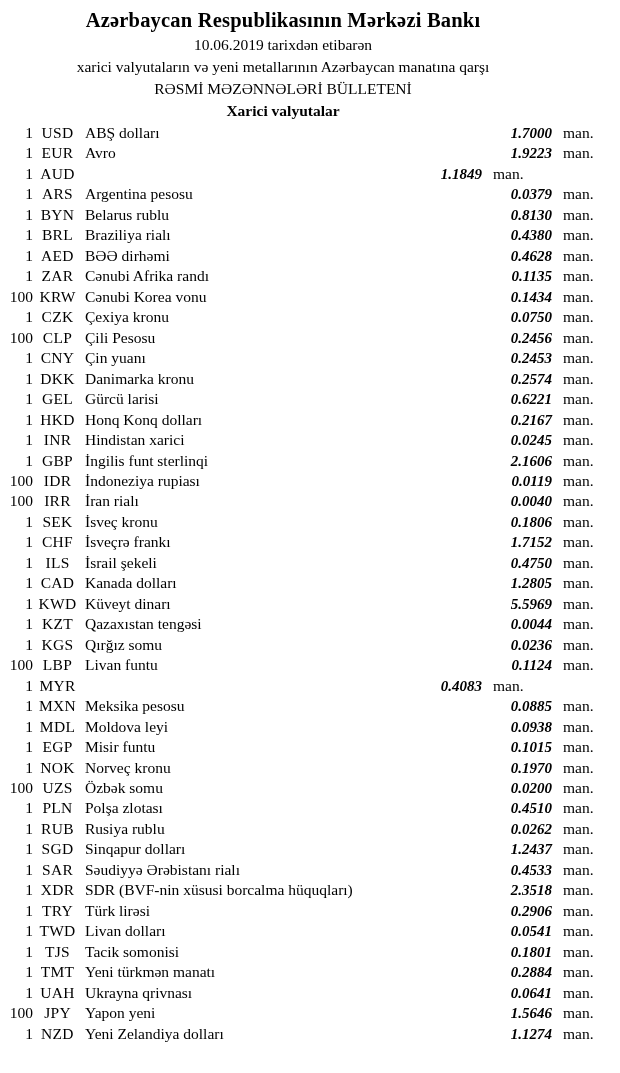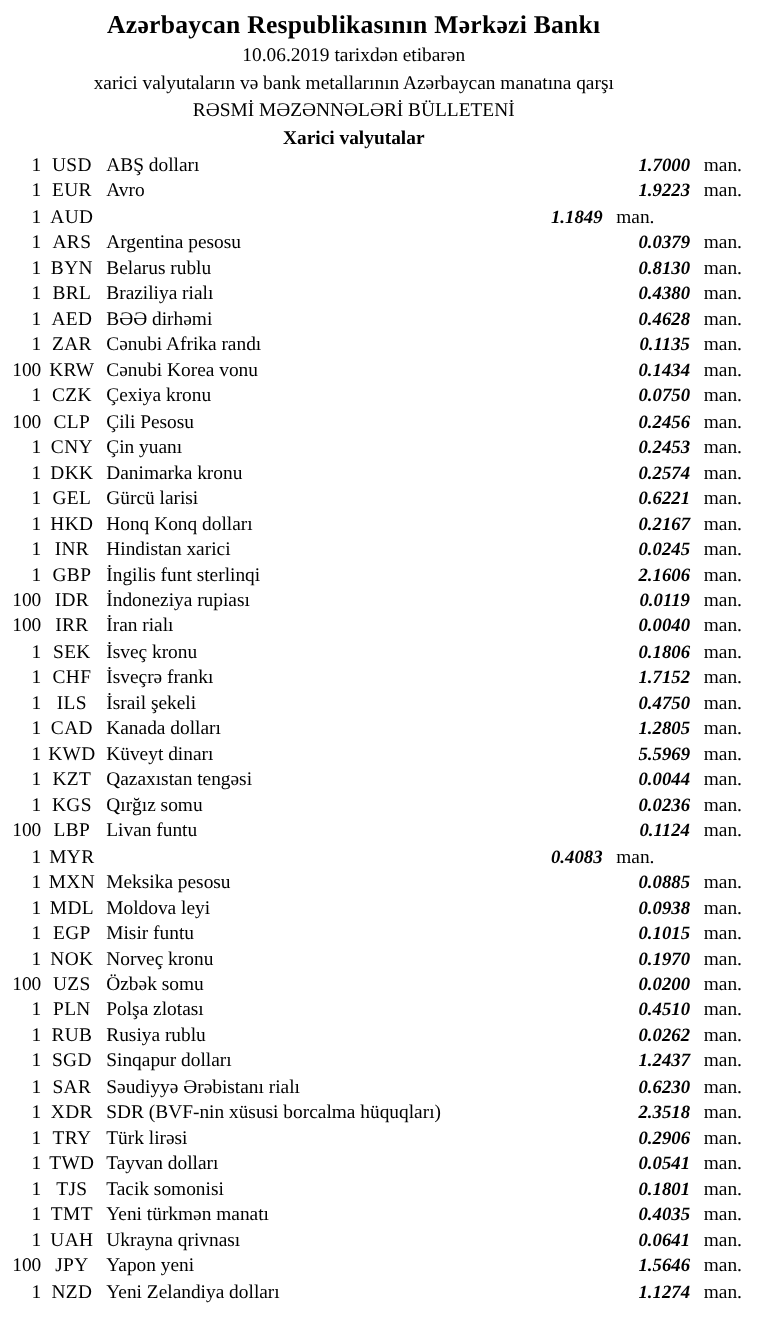--- a/index.html
+++ b/index.html
@@ -76,21 +76,21 @@
   }
 </style>
 </head>
 <body>
 
 <div class="page">
 
   <div class="header">
     <div class="header-title">Azərbaycan Respublikasının Mərkəzi Bankı</div>
     <div class="header-line">10.06.2019 tarixdən etibarən</div>
-    <div class="header-line">xarici valyutaların və bank metallarının Azərbaycan manatına qarşı</div>
+    <div class="header-line">xarici valyutaların və yeni metallarının Azərbaycan manatına qarşı</div>
     <div class="header-line">RƏSMİ MƏZƏNNƏLƏRİ BÜLLETENİ</div>
   </div>
 
   <div class="section-title">Xarici valyutalar</div>
 
   <div class="rates-table">
   <div class="rate-row">
     <span class="cell-qty">1</span>
     <span class="cell-code">USD</span>
     <span class="cell-name">ABŞ dolları</span>
@@ -373,21 +373,21 @@
     <span class="cell-code">SGD</span>
     <span class="cell-name">Sinqapur dolları</span>
     <span class="cell-rate">1.2437</span>
     <span class="cell-unit">man.</span>
   </div>
 
   <div class="rate-row">
     <span class="cell-qty">1</span>
     <span class="cell-code">SAR</span>
     <span class="cell-name">Səudiyyə Ərəbistanı rialı</span>
-    <span class="cell-rate">0.6230</span>
+    <span class="cell-rate">0.4533</span>
     <span class="cell-unit">man.</span>
   </div>
 
   <div class="rate-row">
     <span class="cell-qty">1</span>
     <span class="cell-code">XDR</span>
     <span class="cell-name">SDR (BVF-nin xüsusi borcalma hüquqları)</span>
     <span class="cell-rate">2.3518</span>
     <span class="cell-unit">man.</span>
   </div>
@@ -396,38 +396,38 @@
     <span class="cell-qty">1</span>
     <span class="cell-code">TRY</span>
     <span class="cell-name">Türk lirəsi</span>
     <span class="cell-rate">0.2906</span>
     <span class="cell-unit">man.</span>
   </div>
 
   <div class="rate-row">
     <span class="cell-qty">1</span>
     <span class="cell-code">TWD</span>
-    <span class="cell-name">Tayvan dolları</span>
+    <span class="cell-name">Livan dolları</span>
     <span class="cell-rate">0.0541</span>
     <span class="cell-unit">man.</span>
   </div>
 
   <div class="rate-row">
     <span class="cell-qty">1</span>
     <span class="cell-code">TJS</span>
     <span class="cell-name">Tacik somonisi</span>
     <span class="cell-rate">0.1801</span>
     <span class="cell-unit">man.</span>
   </div>
 
   <div class="rate-row">
     <span class="cell-qty">1</span>
     <span class="cell-code">TMT</span>
     <span class="cell-name">Yeni türkmən manatı</span>
-    <span class="cell-rate">0.4035</span>
+    <span class="cell-rate">0.2884</span>
     <span class="cell-unit">man.</span>
   </div>
 
   <div class="rate-row">
     <span class="cell-qty">1</span>
     <span class="cell-code">UAH</span>
     <span class="cell-name">Ukrayna qrivnası</span>
     <span class="cell-rate">0.0641</span>
     <span class="cell-unit">man.</span>
   </div>

